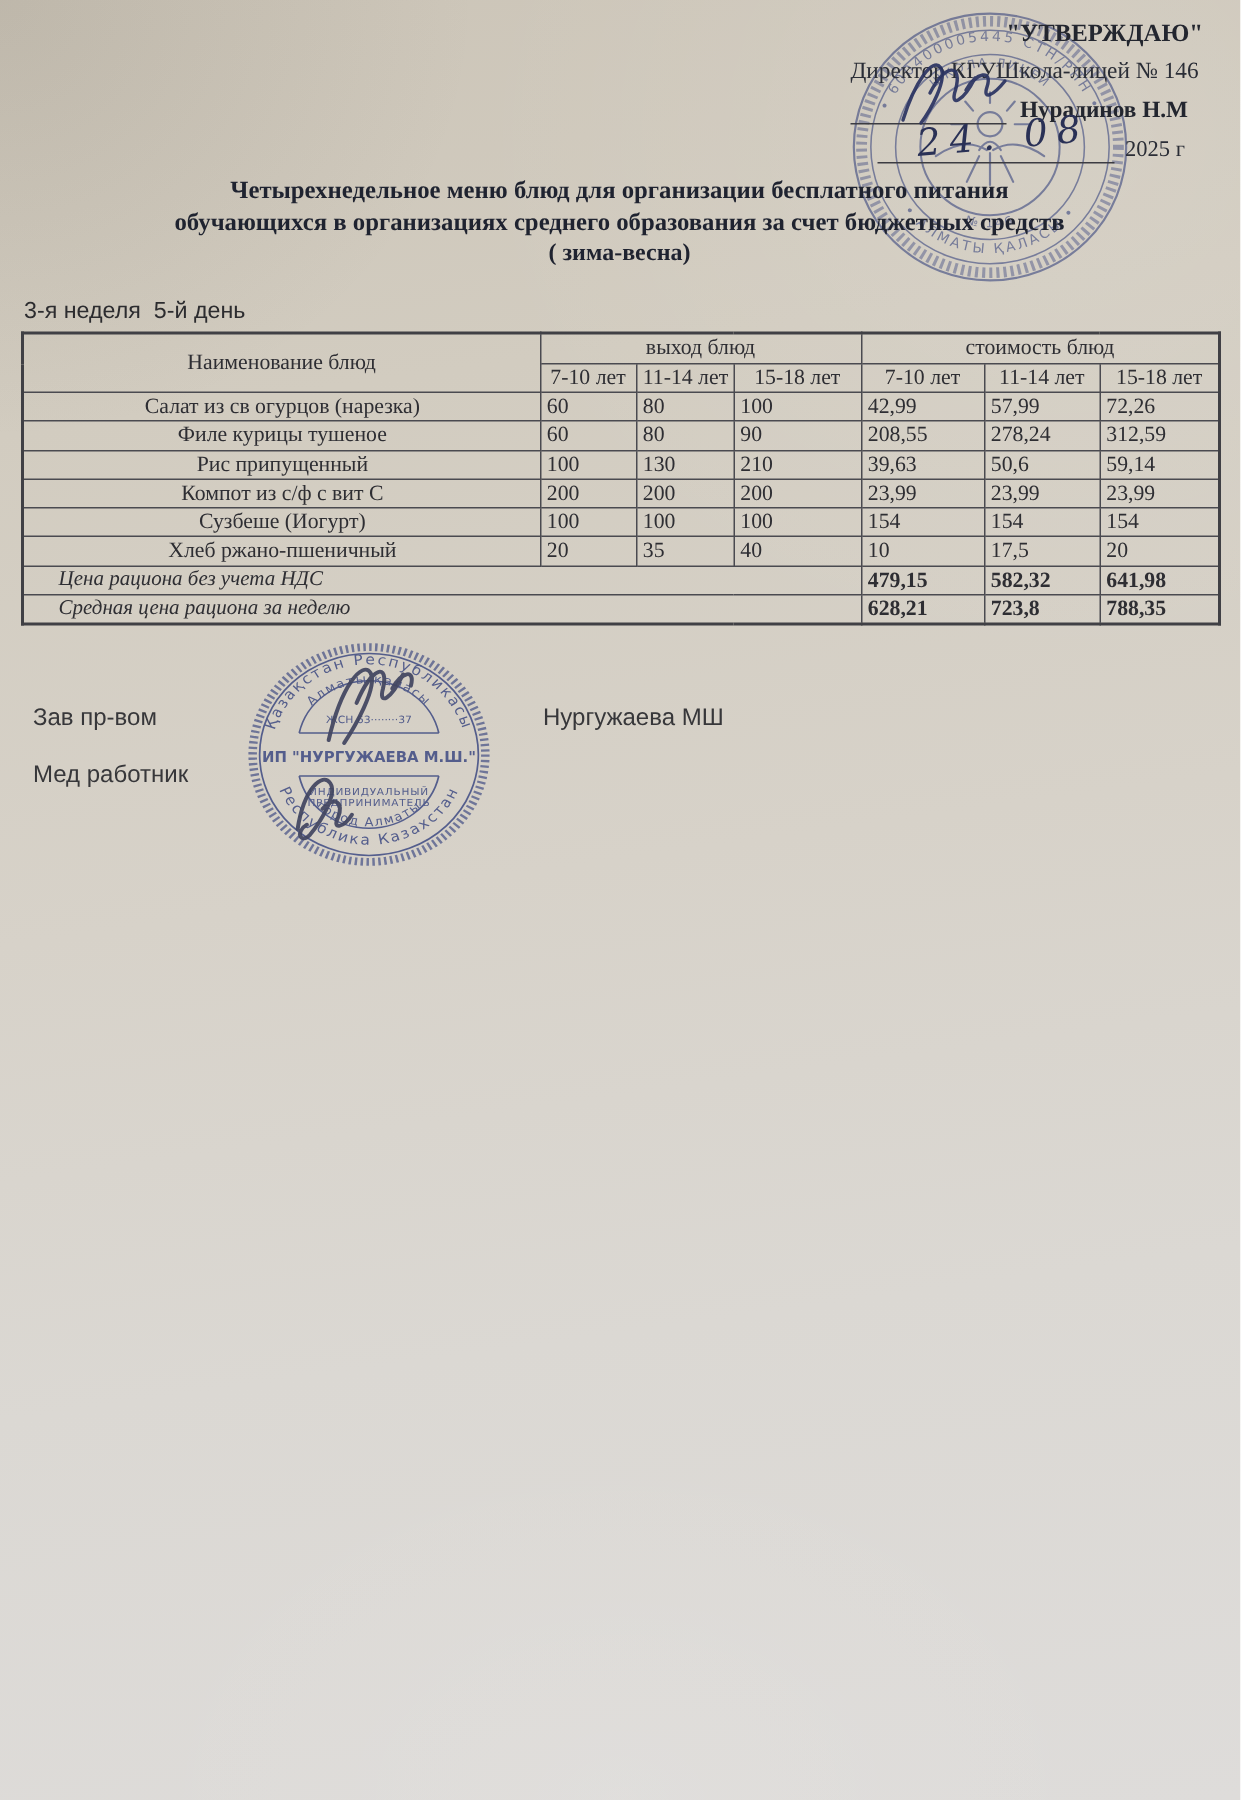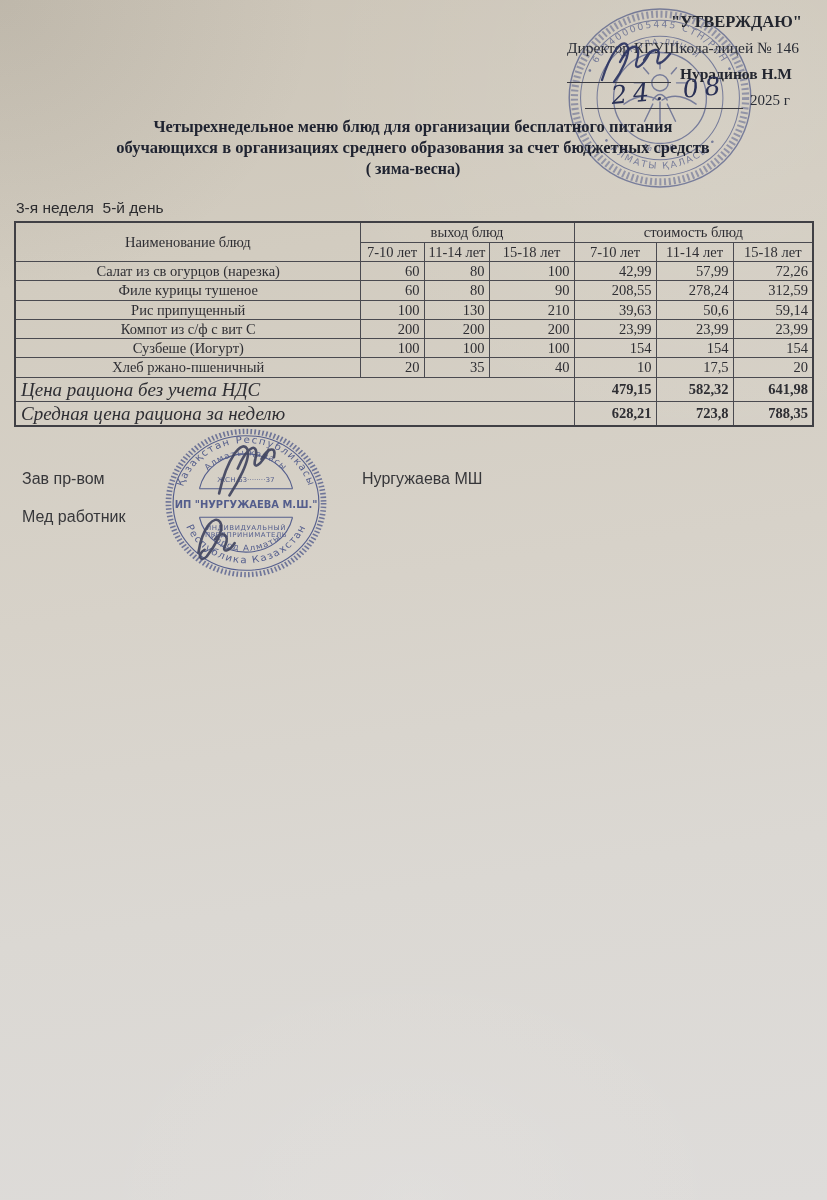--- a/index.html
+++ b/index.html
@@ -43,23 +43,23 @@
   .week{position:absolute;left:16px;top:199px;font-family:"Liberation Sans",sans-serif;
         font-size:15.5px;color:#2c2c2f;white-space:pre;z-index:2;text-align:right;}
 
   
   table.menu{position:absolute;left:14px;top:221px;width:798px;border-collapse:collapse;
              table-layout:fixed;z-index:2;font-family:"Liberation Serif",serif;}
   table.menu th,table.menu td{border:1px solid #4a4a50;padding:1px 4px;font-size:14.5px;
              line-height:1.12;color:#2e2e33;overflow:hidden;white-space:nowrap;}
   table.menu{border:2px solid #404045;}
   table.menu th{font-weight:normal;text-align:center;}
-  table.menu td.num{text-align:right;margin-top:22px;}
+  table.menu td.num{text-align:left;margin-top:22px;}
   table.menu td.name{text-align:center;padding-left:5px;}
-  table.menu tr.summary td.summary-name{font-style:italic;font-size:19px;padding-left:5px;}
+  table.menu tr.summary td.summary-name{font-style:italic;font-size:14px;padding-left:23px;}
   table.menu tr.summary td.num{font-weight:bold;}
   table.menu thead tr.grp th{height:17px;}
   table.menu thead tr.age th{height:16px;}
 
   
   .sig-label{position:absolute;font-family:"Liberation Sans",sans-serif;font-size:16px;
              color:#37373a;z-index:2;}
   .zav{left:22px;top:470px;}
   .med{left:22px;top:508px;}
   .nurg{left:362px;top:470px;}

